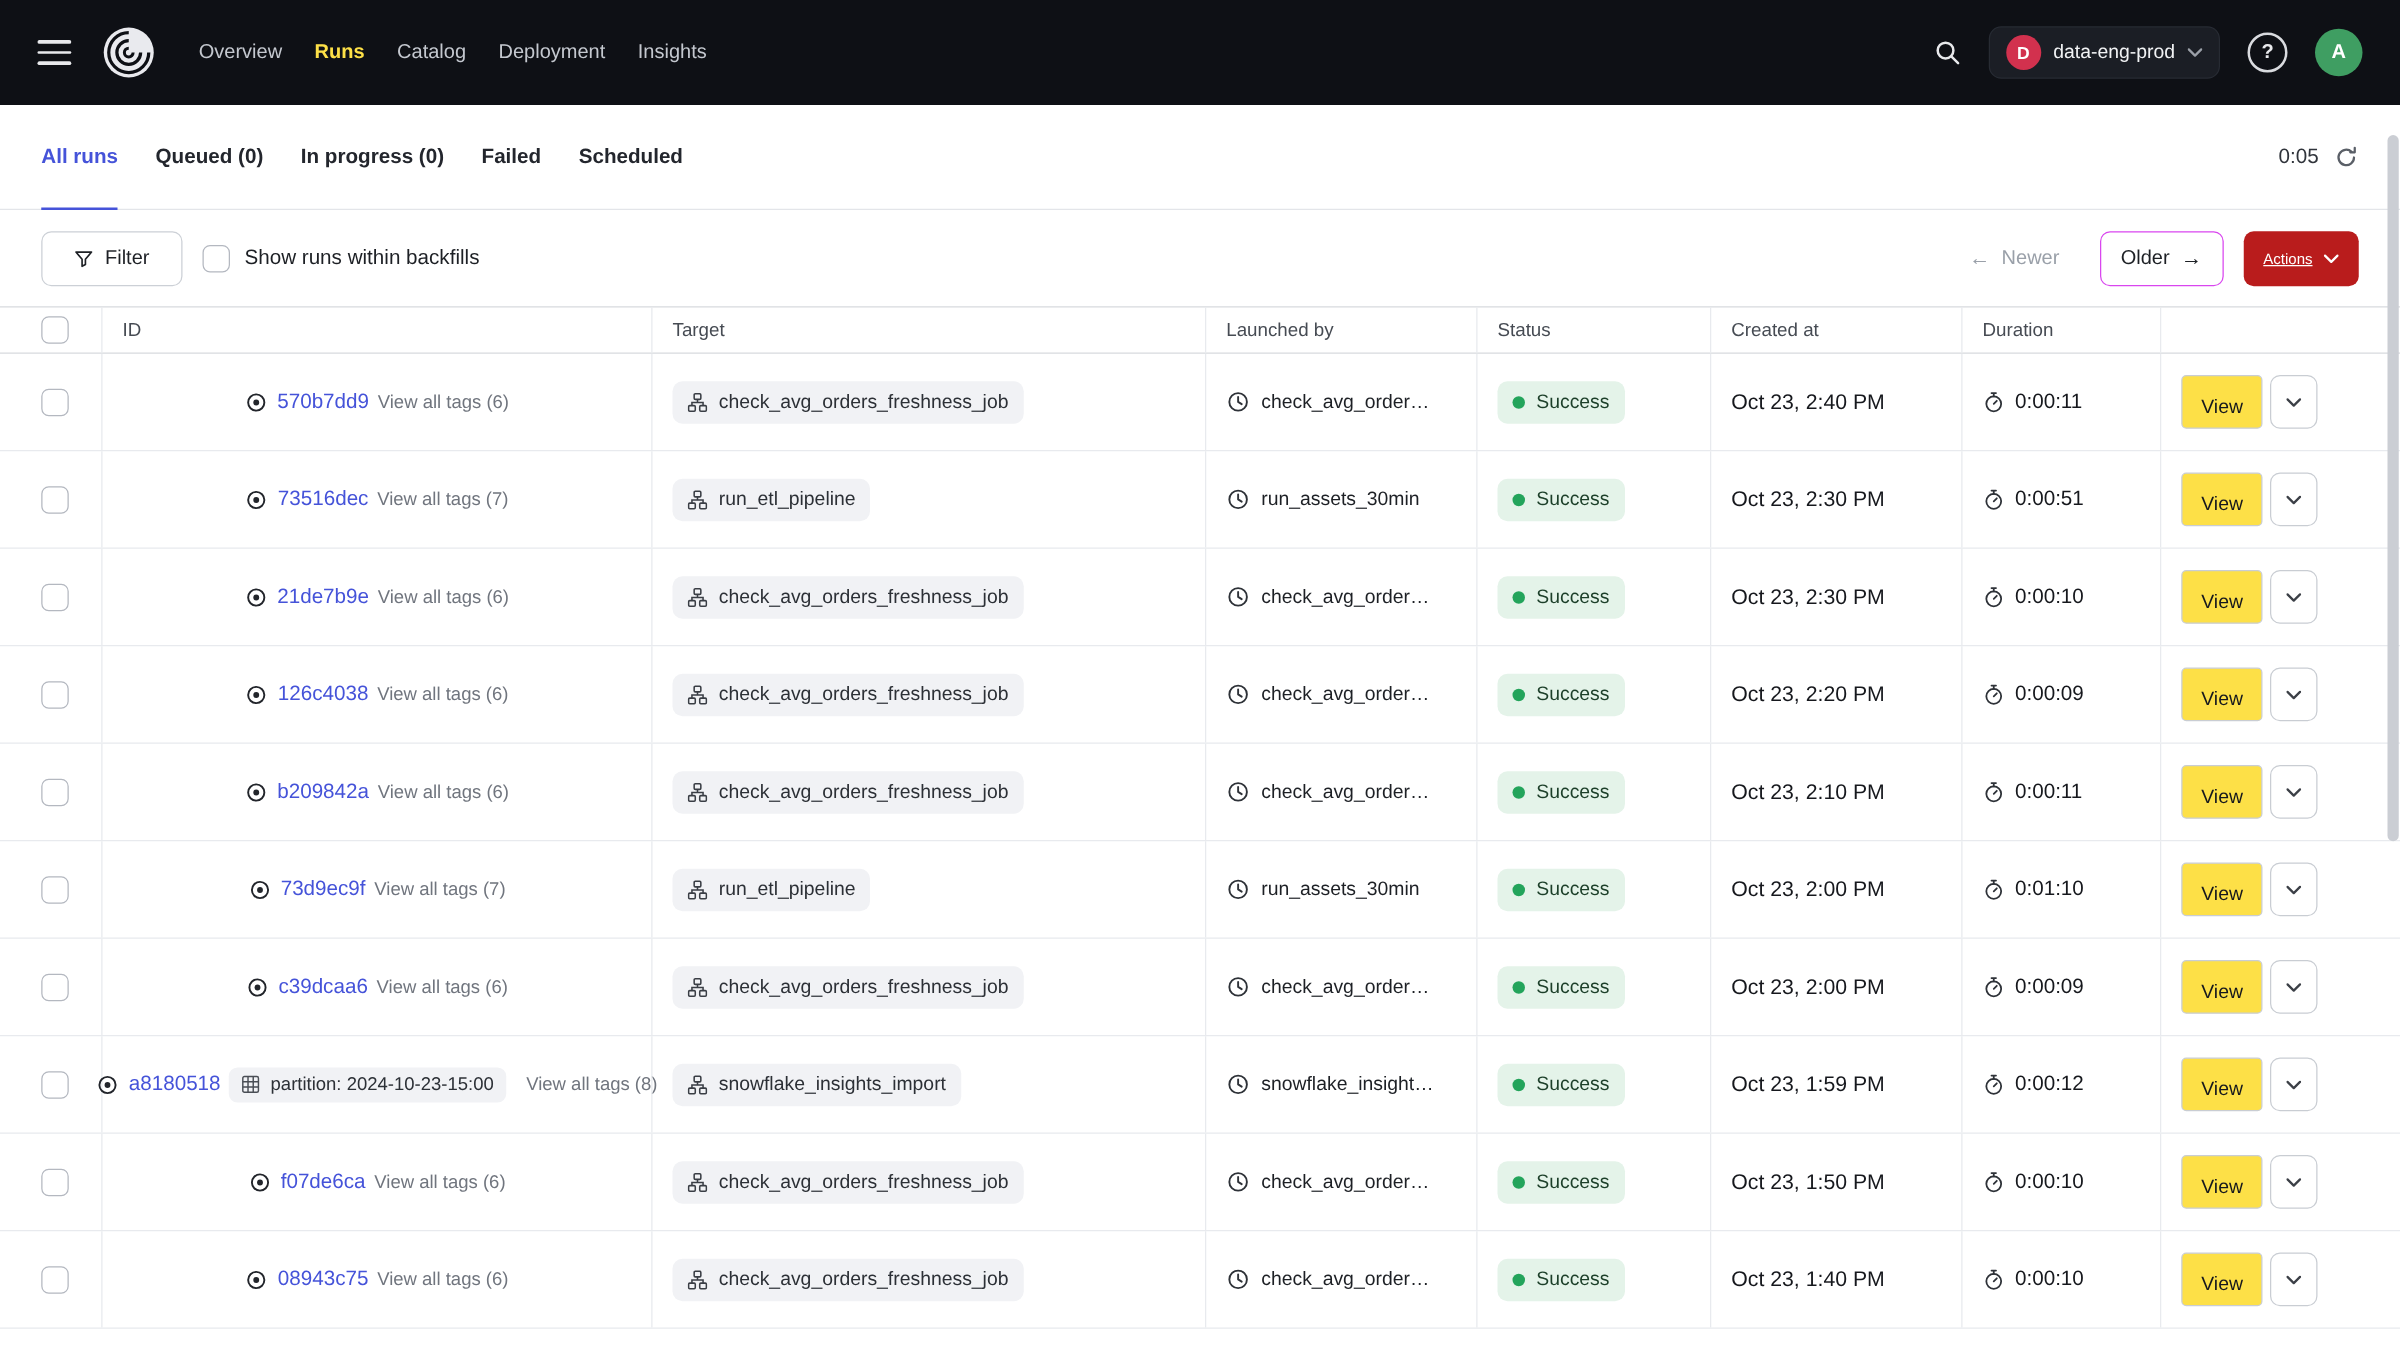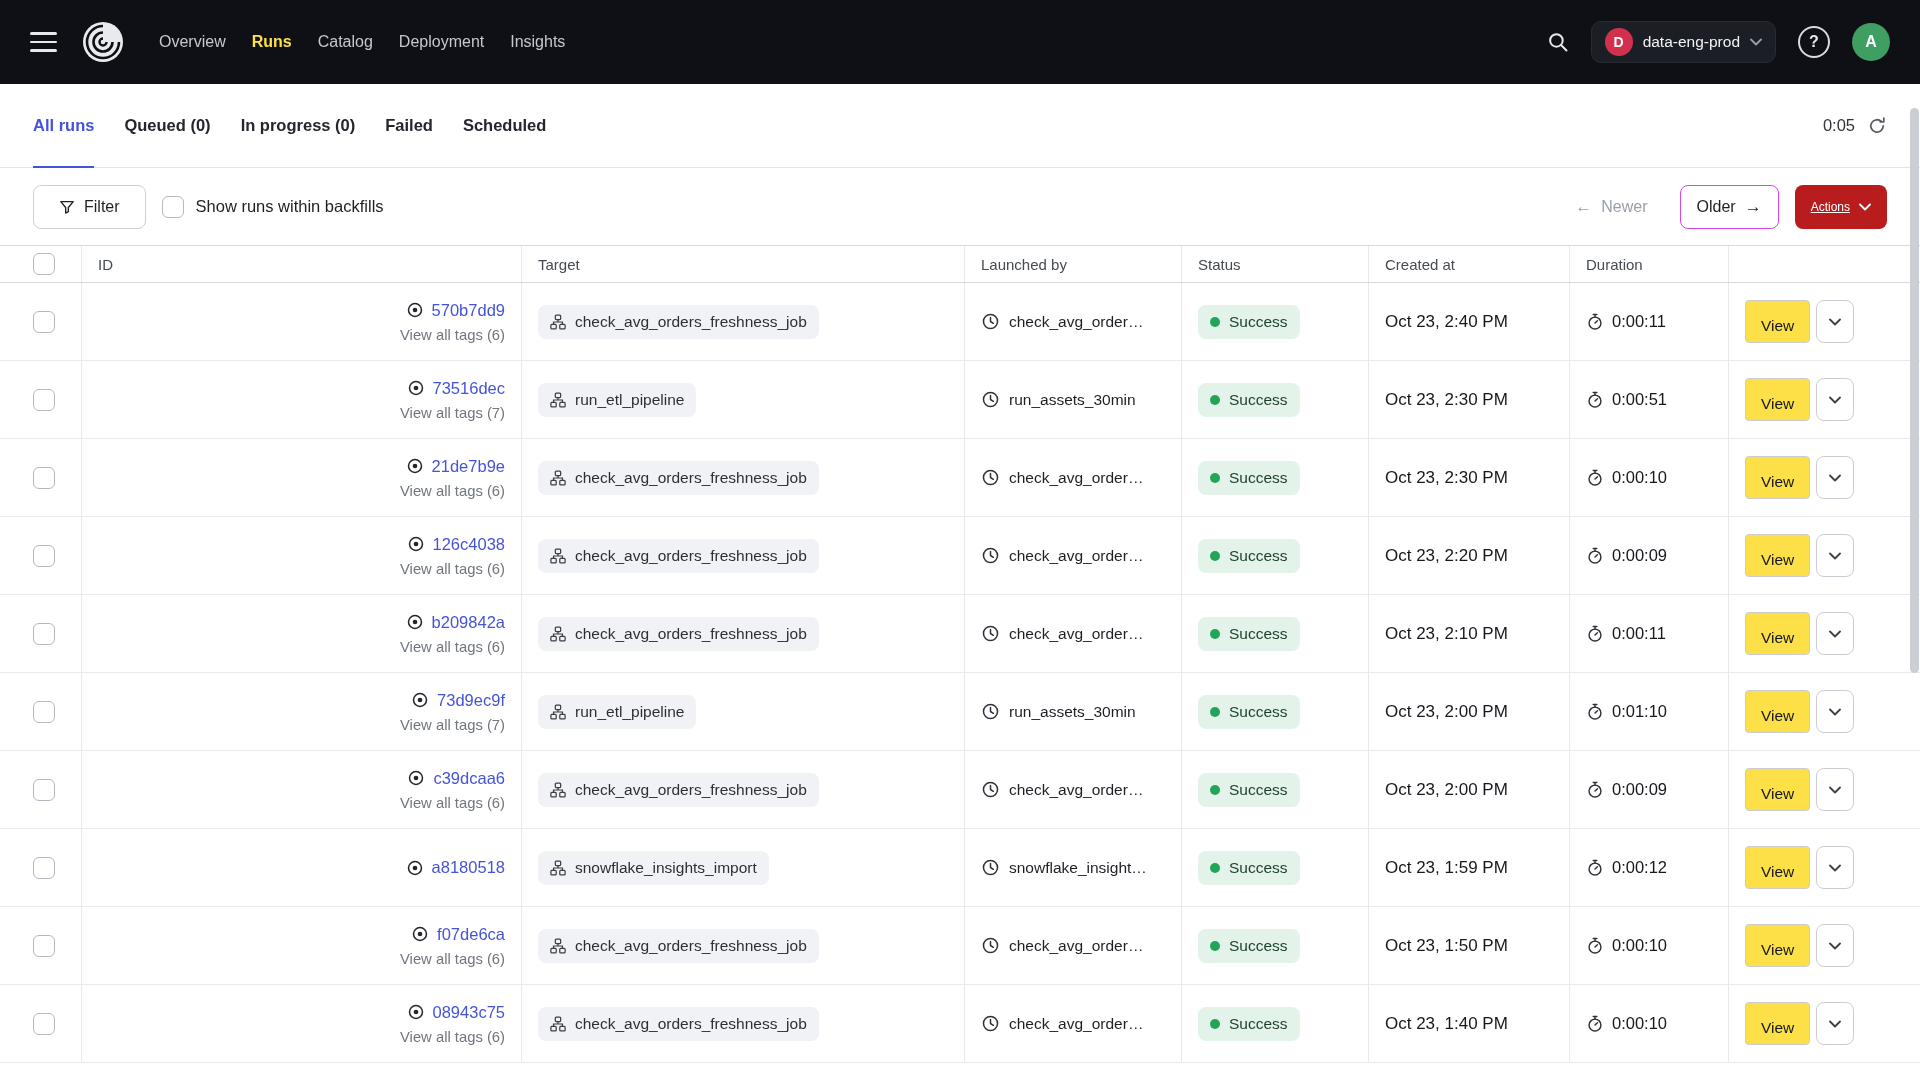--- a/index.html
+++ b/index.html
@@ -57,21 +57,21 @@
   .arrow { font-size:17px; line-height:1; }
 
   
   .thead, .tr { display:grid; grid-template-columns:81px 440px 443px 217px 187px 201px 159px 1fr; }
   .thead { height:38px; border-top:1px solid #d7dade; border-bottom:1px solid #d7dade; align-items:center; }
   .th { font-size:15px; color:#464b53; padding:0 16px; height:100%; display:flex; align-items:center; }
   .tr { min-height:78px; border-bottom:1px solid #e8eaee; }
   .td { padding:0 16px; display:flex; align-items:center; min-width:0; }
   .th:not(:first-child), .td:not(:first-child) { border-left:1px solid #e8eaee; }
   .col-check { padding-left:33px; padding-right:0; display:flex; align-items:center; }
-  .col-id-cell { display:flex; flex-direction:column; justify-content:center; align-items:flex-end;
+  .col-id-cell { display:flex; flex-direction:row; justify-content:center; align-items:center;
     gap:7px; padding:12px 16px; }
   .id-line { display:flex; align-items:center; gap:8px; }
   .run-id { color:var(--accent_blue,#4553d9); font-size:16.5px; text-decoration:none; cursor:pointer; }
   .tags-line { display:flex; align-items:center; gap:16px; }
   .tags-link { color:#70757e; font-size:14.8px; text-decoration:none; cursor:pointer; white-space:nowrap; }
   .partition-chip { display:inline-flex; align-items:center; gap:8px; background:#f1f2f5;
     border-radius:7px; padding:6px 10px; font-size:14.8px; color:#2c3036; cursor:pointer; white-space:nowrap; }
   .chip { display:inline-flex; align-items:center; gap:9px; background:#f1f2f5; border-radius:8px;
     padding:8px 12px; font-size:15.5px; color:#2c3036; cursor:pointer; white-space:nowrap; max-width:100%; overflow:hidden; }
   .launched { display:flex; align-items:center; gap:9px; font-size:15.5px; color:#1d2025; white-space:nowrap; overflow:hidden; }
@@ -639,20 +639,30 @@
           <span class="checkbox"></span>
         </div>
         <div class="td col-id-cell">
           <div class="id-line">
             <svg viewBox="0 0 20 20" width="18" height="18">
               <circle cx="10" cy="10" r="7.2" fill="none" stroke="#22252b" stroke-width="1.7"></circle>
               <circle cx="10" cy="10" r="2.6" fill="#22252b"></circle>
             </svg>
             <a class="run-id">a8180518</a>
           </div>
+          <div class="tags-line">
+            <span class="partition-chip">
+              <svg viewBox="0 0 18 18" width="15" height="15">
+                <rect x="1.5" y="1.5" width="15" height="15" rx="1.5" fill="none" stroke="#4a4e55" stroke-width="1.4"></rect>
+                <path d="M1.5 6.5 h15 M1.5 11.5 h15 M6.5 1.5 v15 M11.5 1.5 v15" stroke="#4a4e55" stroke-width="1.4"></path>
+              </svg>
+              <span>partition: 2024-10-23-15:00</span>
+            </span>
+            <a class="tags-link">View all tags (8)</a>
+          </div>
         </div>
         <div class="td">
           <span class="chip">
             <svg viewBox="0 0 18 18" width="16" height="16">
               <rect x="6" y="1.2" width="6" height="5" rx="1" fill="none" stroke="#3a3e45" stroke-width="1.4"></rect>
               <rect x="1" y="11.8" width="6" height="5" rx="1" fill="none" stroke="#3a3e45" stroke-width="1.4"></rect>
               <rect x="11" y="11.8" width="6" height="5" rx="1" fill="none" stroke="#3a3e45" stroke-width="1.4"></rect>
               <path d="M9 6.2 v2.8 M4 11.8 V9 h10 v2.8" fill="none" stroke="#3a3e45" stroke-width="1.4"></path>
             </svg>
             <span>snowflake_insights_import</span>

